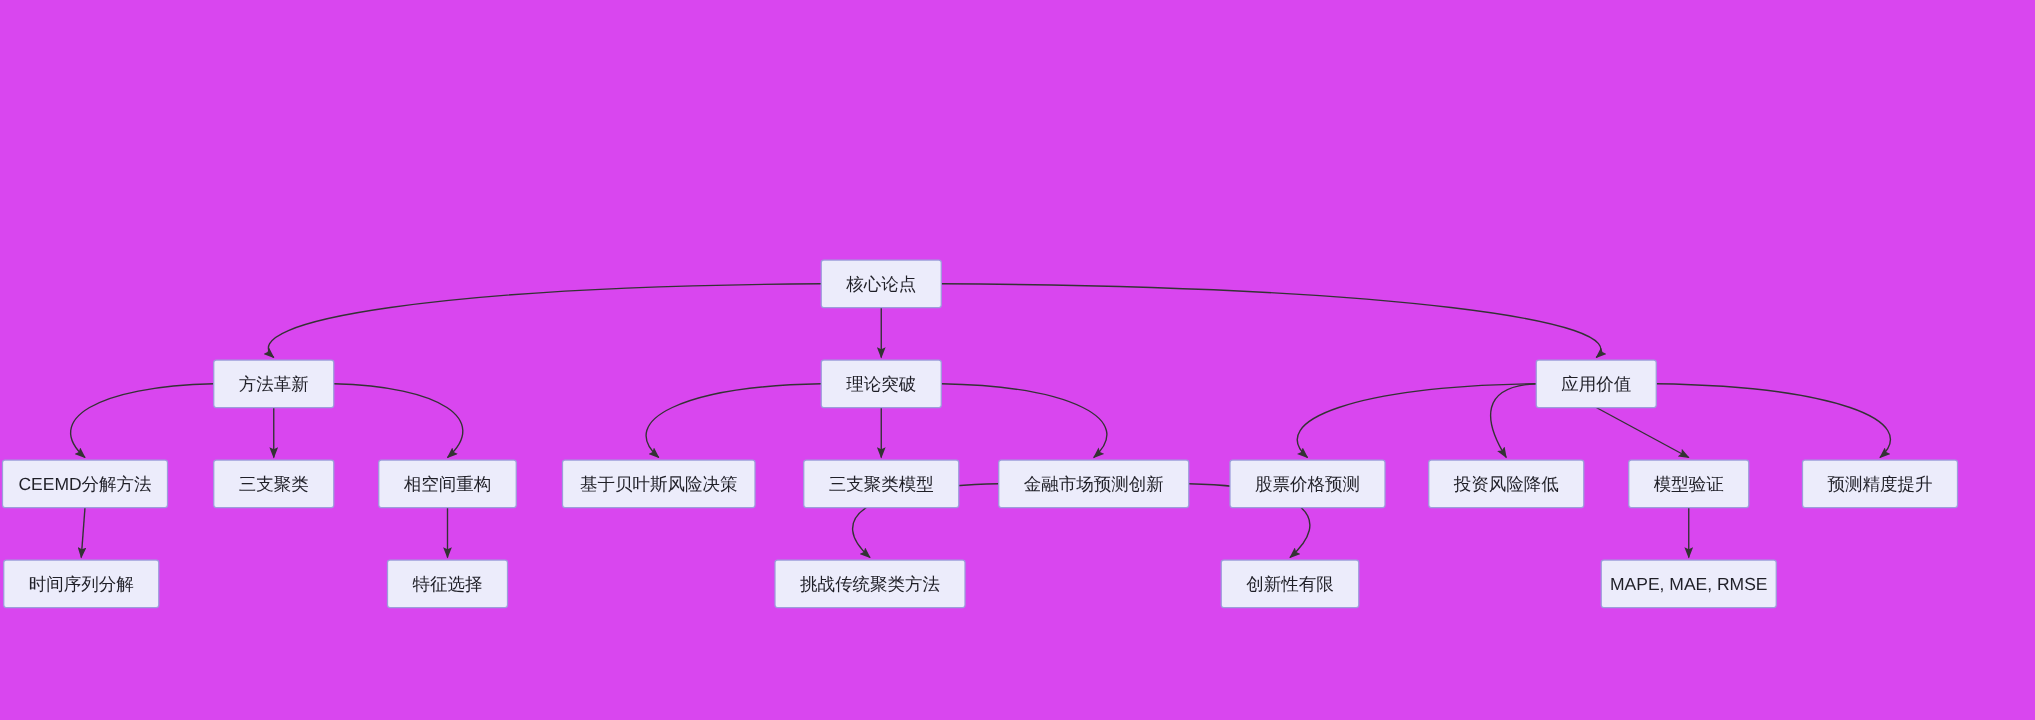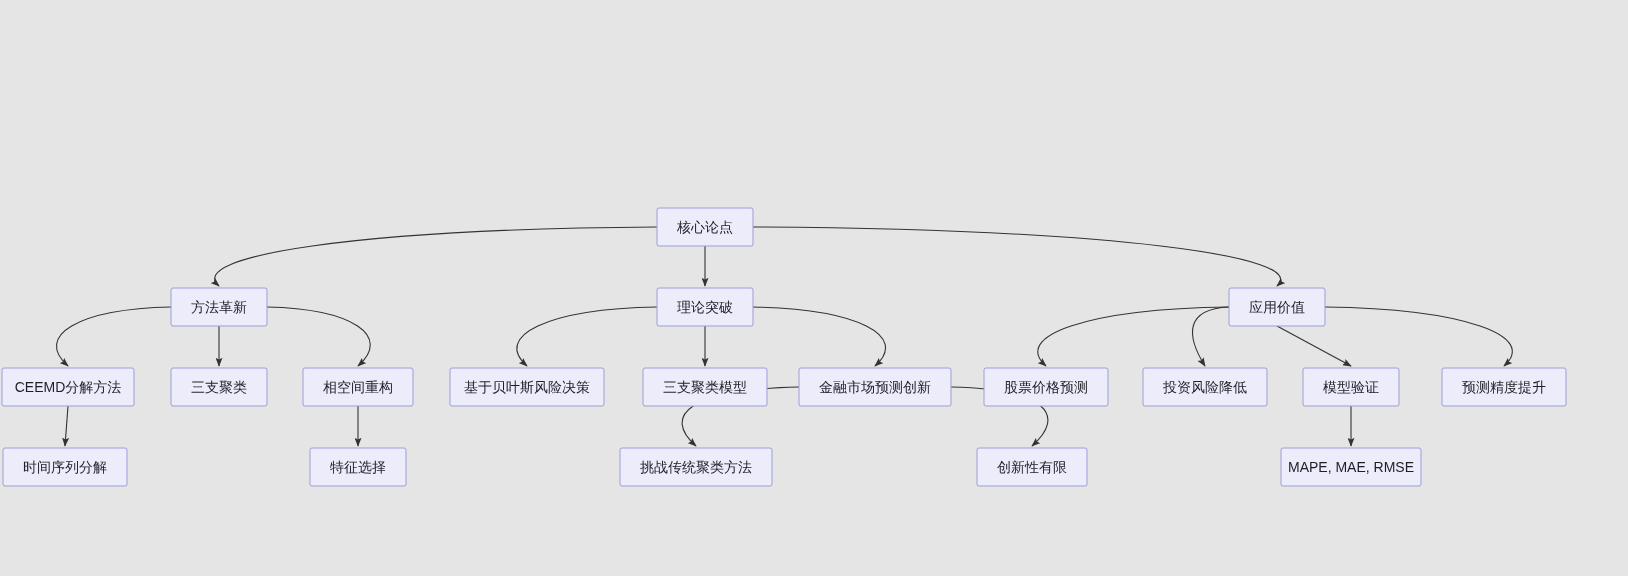--- a/index.html
+++ b/index.html
@@ -10,21 +10,21 @@
   body {
     width: 1628px;
     height: 576px;
     font-family: "Liberation Sans", sans-serif;
     overflow: hidden;
   }
   #diagram-root {
     position: relative;
     width: 1628px;
     height: 576px;
-    background: #e5e5e5;
+    background: #d946ef;
   }
   svg#flowchart {
     display: block;
     width: 1628px;
     height: 576px;
   }
   .node-box {
     fill: #ececfb;
     stroke: #9d9ddb;
     stroke-width: 1;

